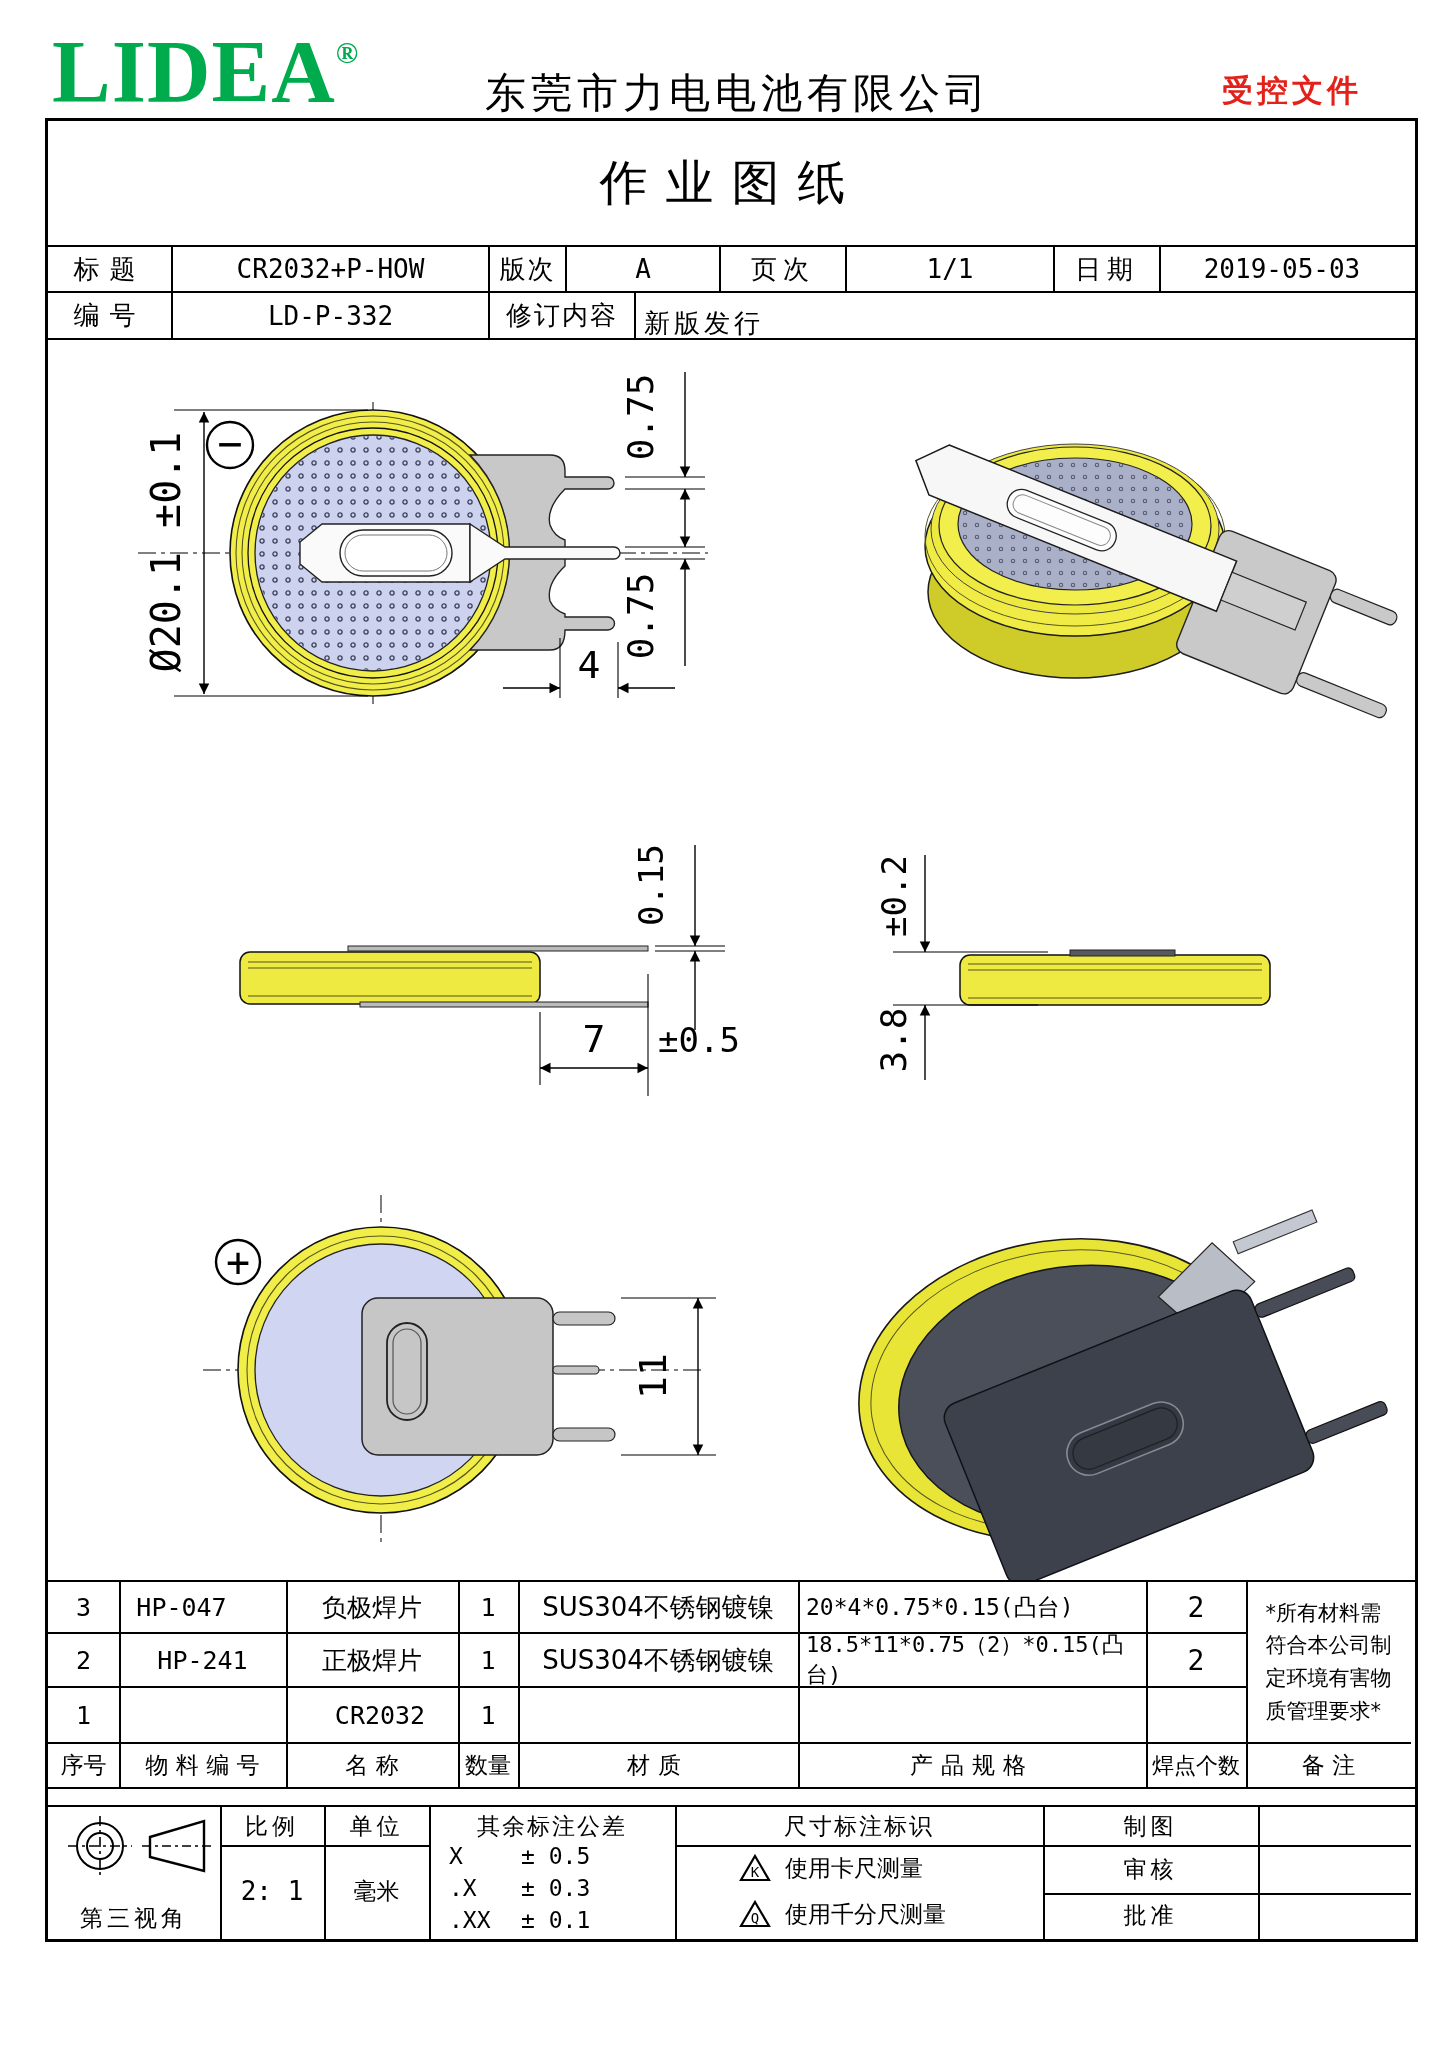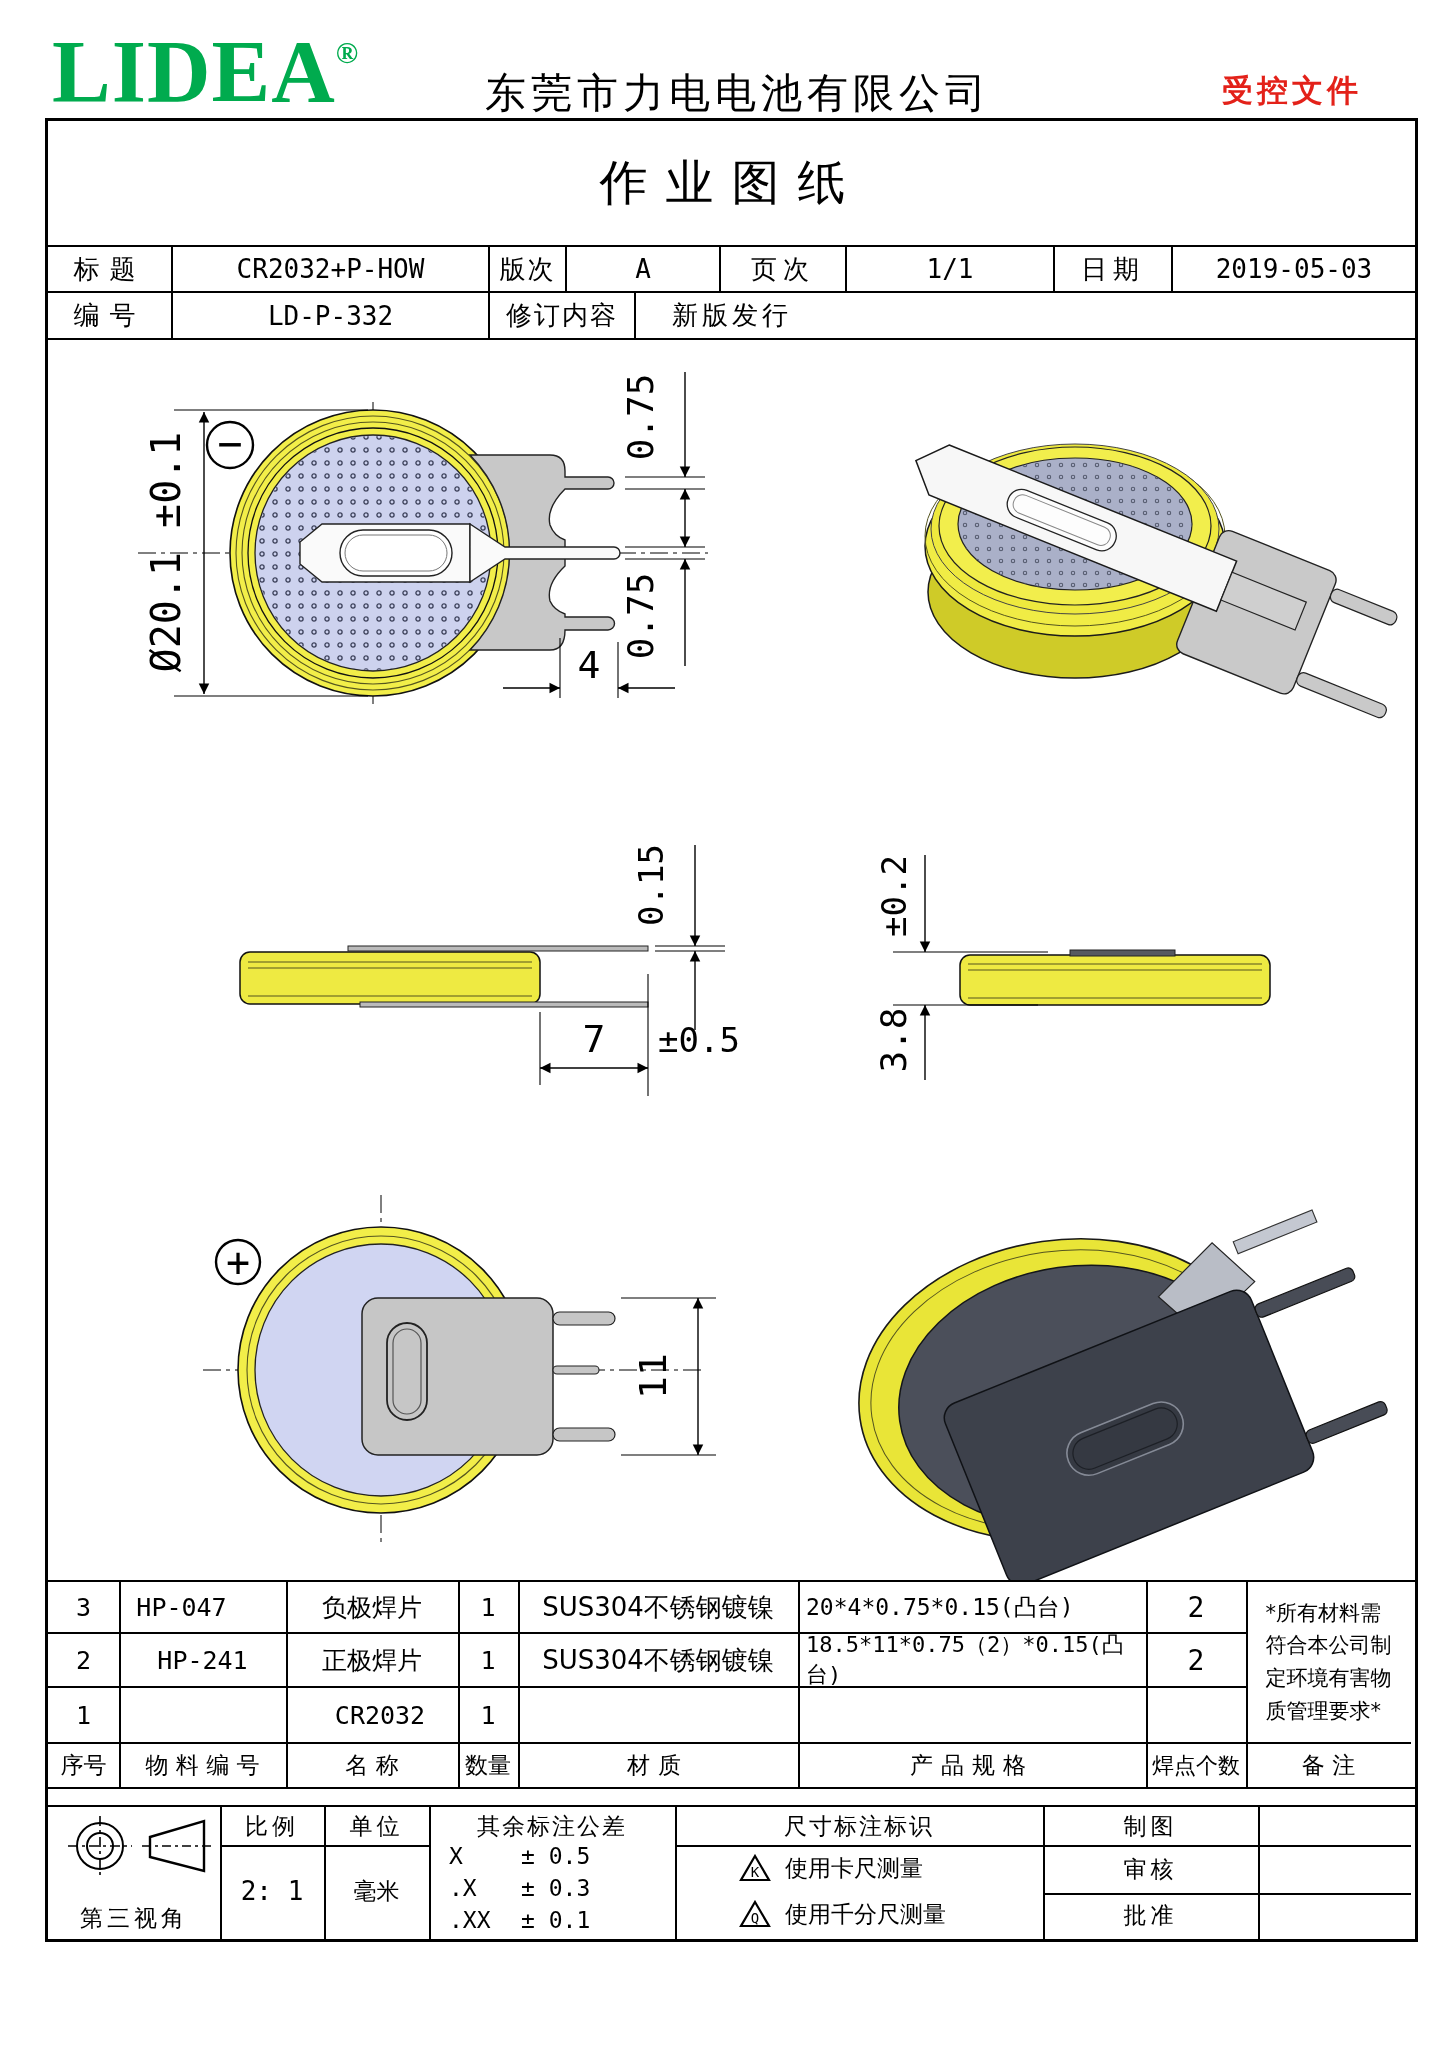--- a/index.html
+++ b/index.html
@@ -19,21 +19,21 @@
   .band{position:absolute;left:0;width:1367px;box-sizing:border-box;}
   .doc-title{top:0;height:126px;border-bottom:2px solid #000;display:flex;
              align-items:center;justify-content:center;font-size:48px;letter-spacing:18px;}
   .inforow{display:flex;border-bottom:2px solid #000;}
   .inforow1{top:126px;height:46px;}
   .inforow2{top:172px;height:47px;}
   .cell{display:flex;align-items:center;justify-content:center;height:100%;
         border-right:2px solid #000;box-sizing:border-box;font-size:26px;}
   .cell.last{border-right:none;}
   .cell.lab{letter-spacing:10px;}
-  .cell.left{justify-content:flex-start;padding-left:36px;}
+  .cell.left{justify-content:flex-start;padding-left:8px;margin-top:8px;}
   .mono{font-family:"DejaVu Sans Mono",monospace;letter-spacing:0;}
   
   .drawband{top:219px;height:1240px;}
   
   .bom{top:1459px;height:209px;border-top:2px solid #000;border-bottom:2px solid #000;position:absolute;}
   .vline,.hline{position:absolute;background:#000;}
   .bcell{position:absolute;display:flex;align-items:center;justify-content:center;
          font-size:25px;}
   .bnote{font-size:21px;line-height:1.55;white-space:pre-line;}
   
@@ -61,21 +61,21 @@
 
     <div class="band doc-title">作业图纸</div>
 
     <div class="band inforow inforow1">
       <div class="cell lab" style="width:125px">标题</div>
       <div class="cell mono" style="width:317px">CR2032+P-HOW</div>
       <div class="cell lab" style="width:77px;letter-spacing:2px">版次</div>
       <div class="cell mono" style="width:154px">A</div>
       <div class="cell lab" style="width:126px;letter-spacing:6px">页次</div>
       <div class="cell mono" style="width:208px">1/1</div>
-      <div class="cell lab" style="width:118px;letter-spacing:6px">日期</div>
+      <div class="cell lab" style="width:106px;letter-spacing:6px">日期</div>
       <div class="cell mono last" style="width:242px">2019-05-03</div>
     </div>
 
     <div class="band inforow inforow2">
       <div class="cell lab" style="width:125px">编号</div>
       <div class="cell mono" style="width:317px">LD-P-332</div>
       <div class="cell" style="width:146px;letter-spacing:2px">修订内容</div>
       <div class="cell left last" style="width:779px;letter-spacing:4px">新版发行</div>
     </div>
 

